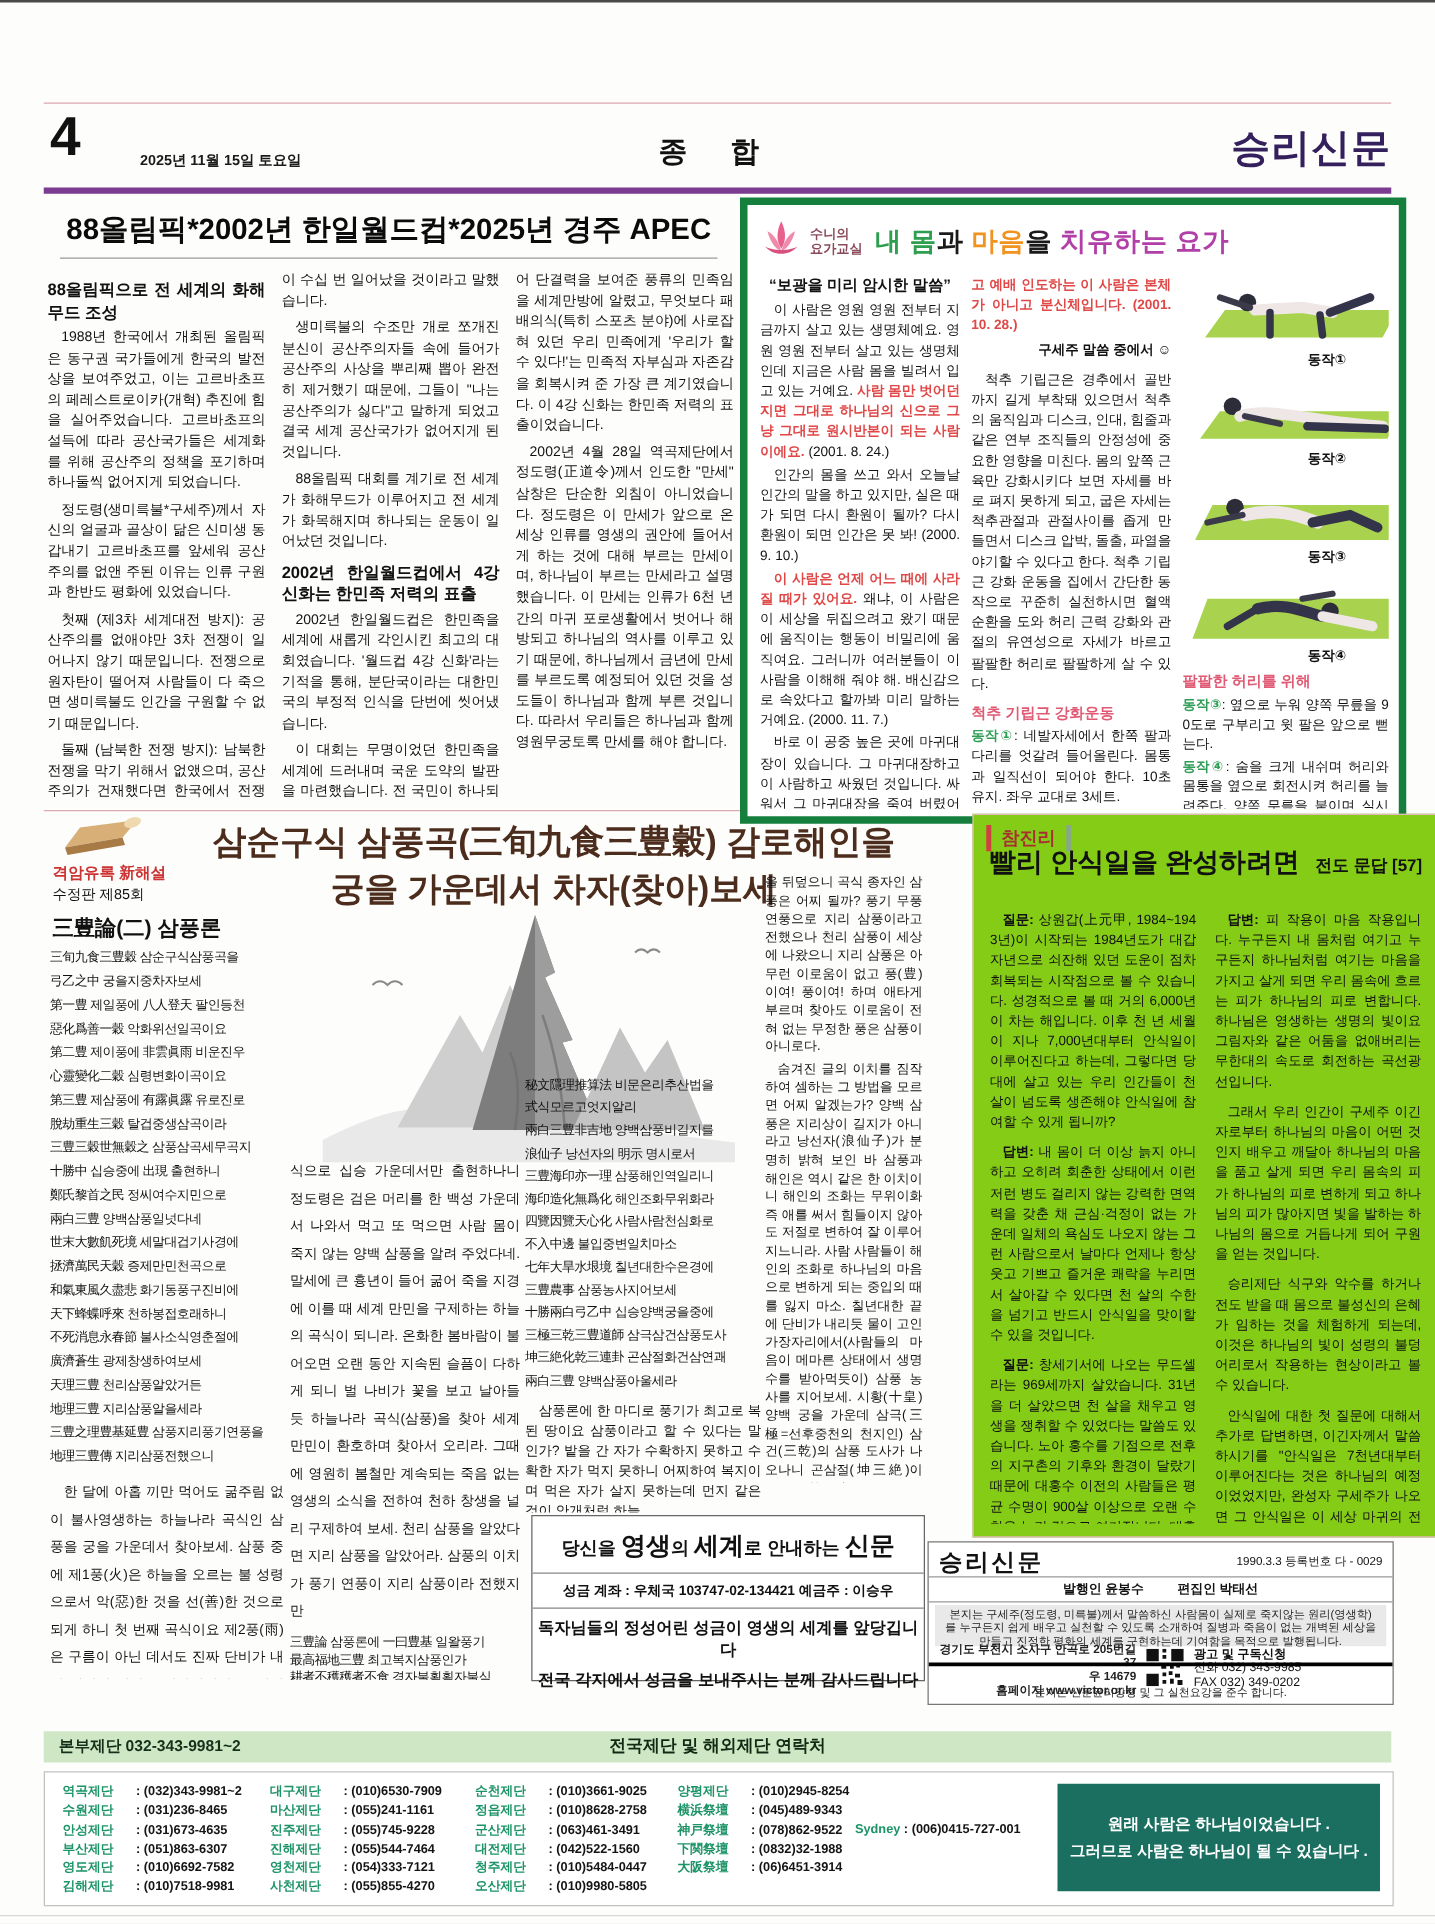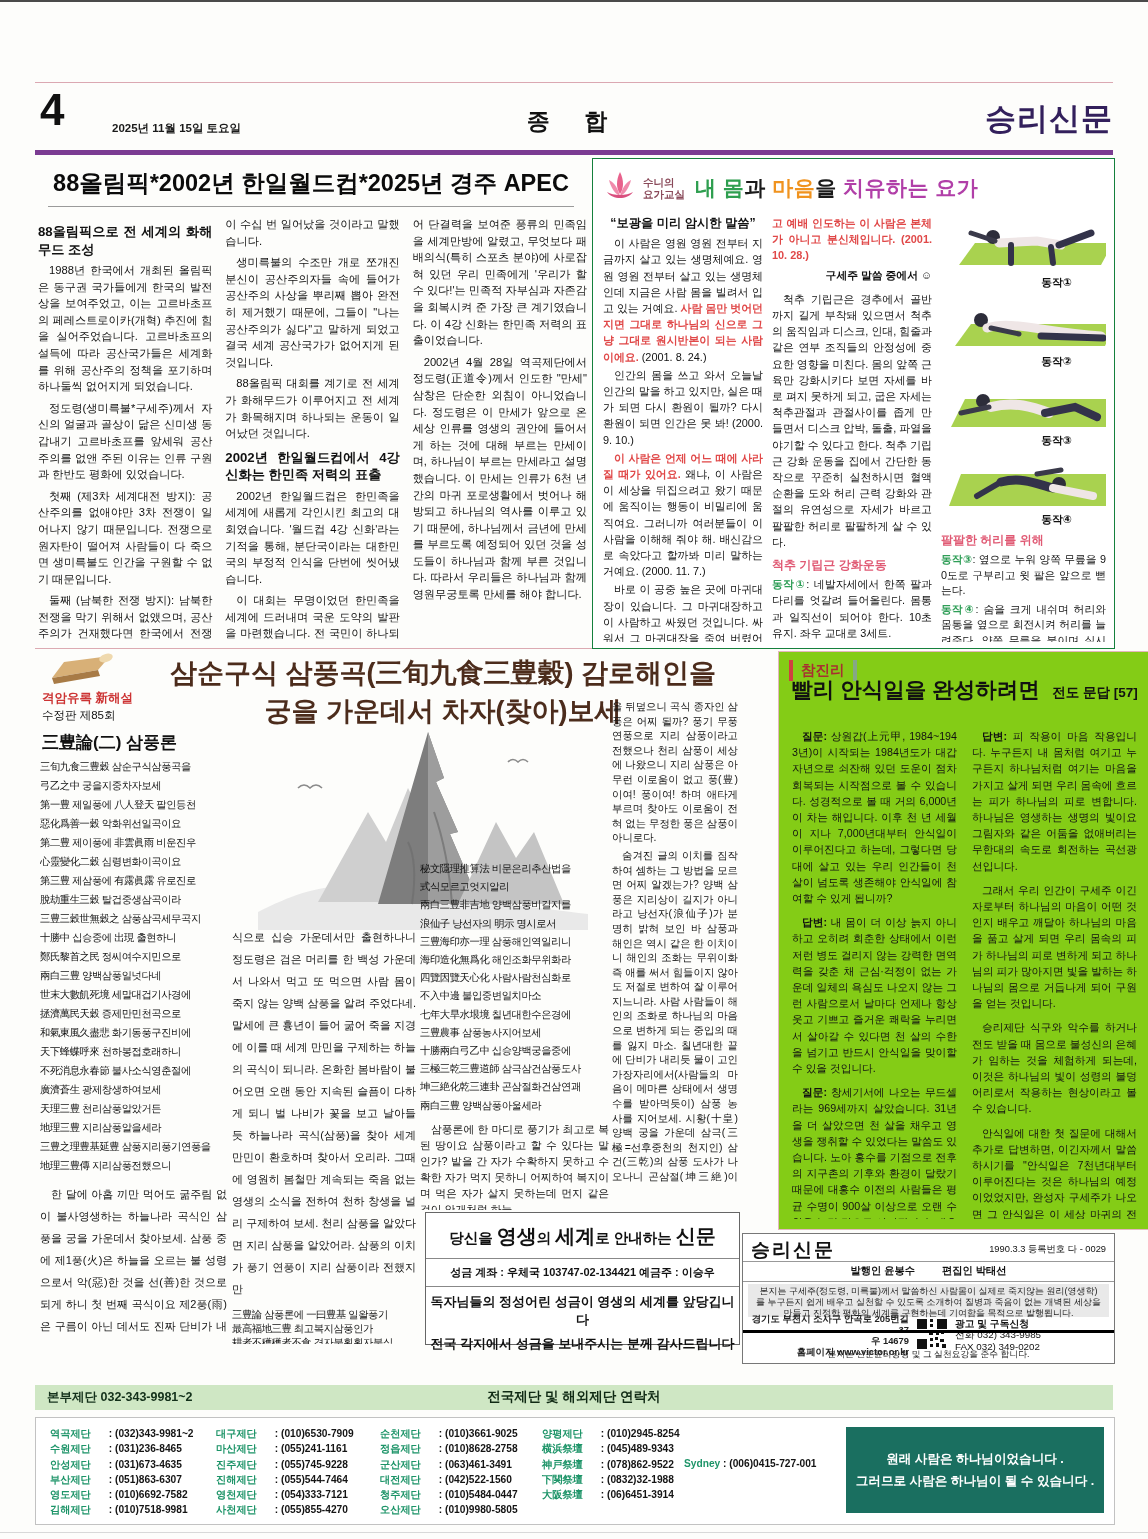--- a/index.html
+++ b/index.html
@@ -16,21 +16,21 @@
   .purple-rule{left:35px;top:150px;width:1078px;height:5px;background:#7b3c92;}
   
   .main-headline{left:35px;top:167px;width:552px;text-align:center;font-size:23.5px;font-weight:bold;color:#0b0b0b;}
   .main-rule{left:48px;top:206px;width:526px;height:1px;background:#9a9a9a;}
   .main-cols{left:38px;top:216px;width:549px;height:428px;column-count:3;column-gap:13px;
              font-size:11.2px;line-height:16.6px;overflow:hidden;}
   .ap{margin:0 0 5px;text-indent:11px;text-align:justify;word-break:break-all;}
   .ap.sub{font-size:13.2px;font-weight:bold;line-height:17.5px;text-indent:0;margin:7px 0 4px;break-inside:avoid;}
   .mid-hairline{left:35px;top:648px;width:702px;height:1px;background:#dcaab2;}
   
-  .yoga{left:592px;top:158px;width:521px;height:489px;border:1px solid #15803d;background:#fff;}
+  .yoga{left:592px;top:158px;width:521px;height:489px;border:6px solid #15803d;background:#fff;}
   .yoga-header{position:absolute;left:10px;top:7px;height:44px;display:flex;align-items:center;}
   .yoga-kicker{margin-left:6px;font-size:10.5px;font-weight:bold;color:#8a4a5a;line-height:12px;}
   .yoga-title{margin-left:10px;font-size:21px;font-weight:bold;letter-spacing:.5px;white-space:nowrap;}
   .yoga-content{position:absolute;left:10px;top:56px;right:8px;bottom:6px;display:flex;gap:9px;}
   .ycol{overflow:hidden;}
   .ycol1,.ycol2{width:160px;font-size:10.9px;line-height:16.2px;}
   .ycol3{flex:1;}
   .quote-title{text-align:center;font-weight:bold;font-size:12.3px;margin-bottom:4px;}
   .sp{margin:0 0 2px;text-indent:11px;text-align:justify;word-break:break-all;}
   .red{color:#e04848;font-weight:bold;}

